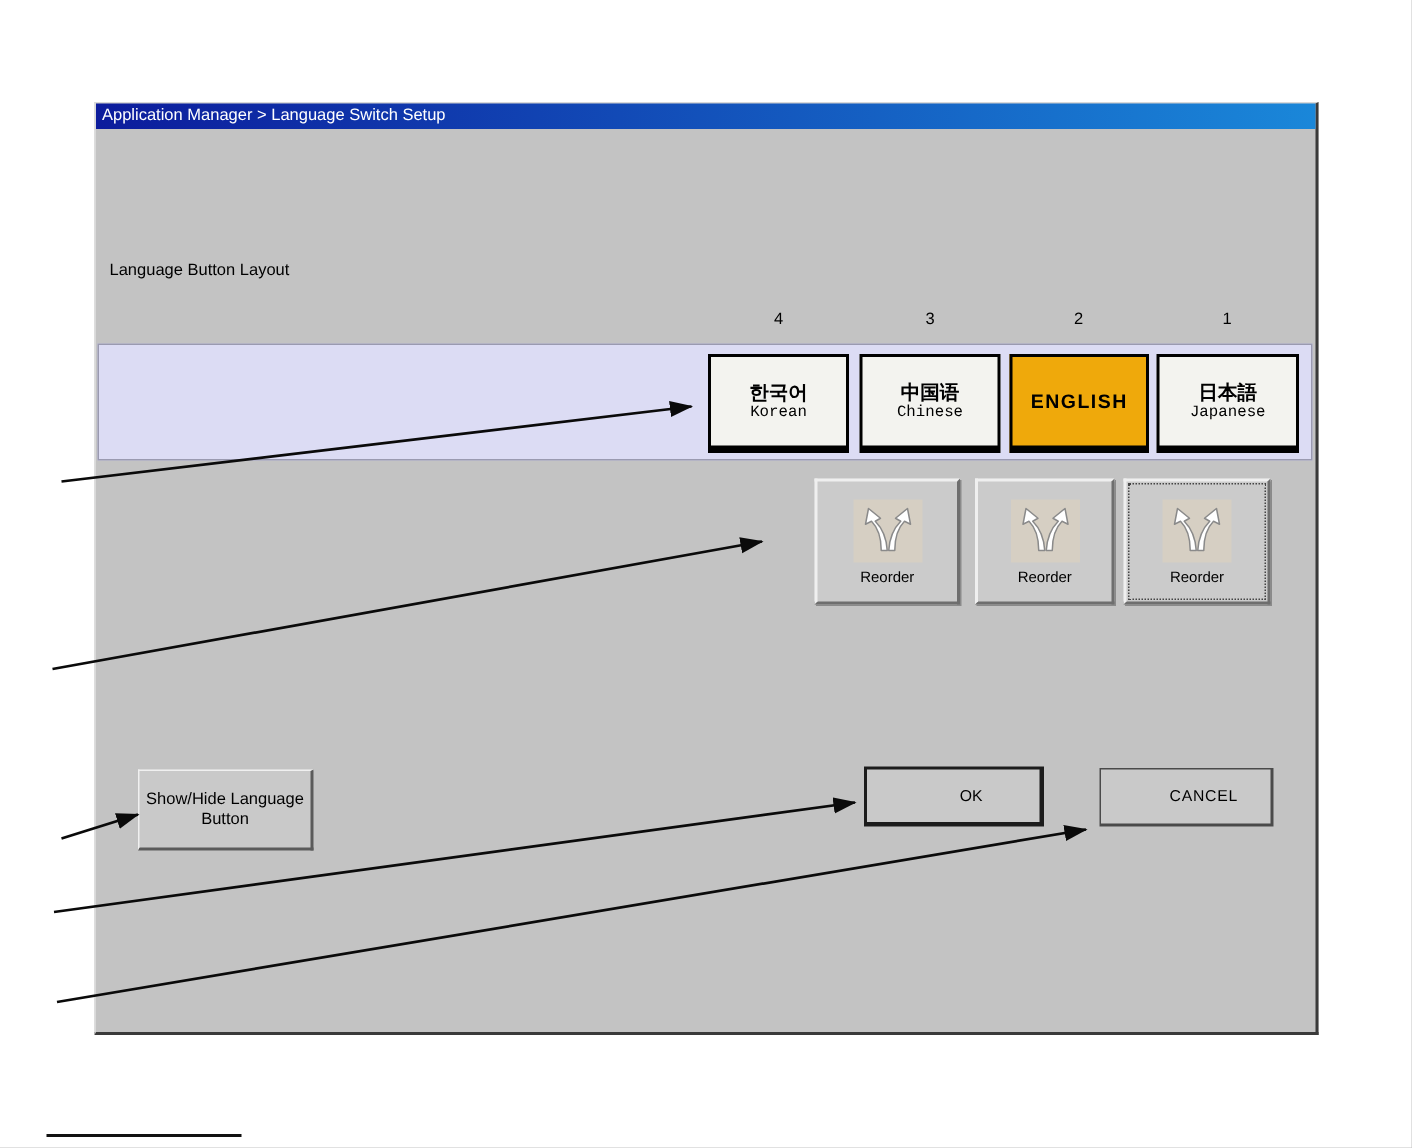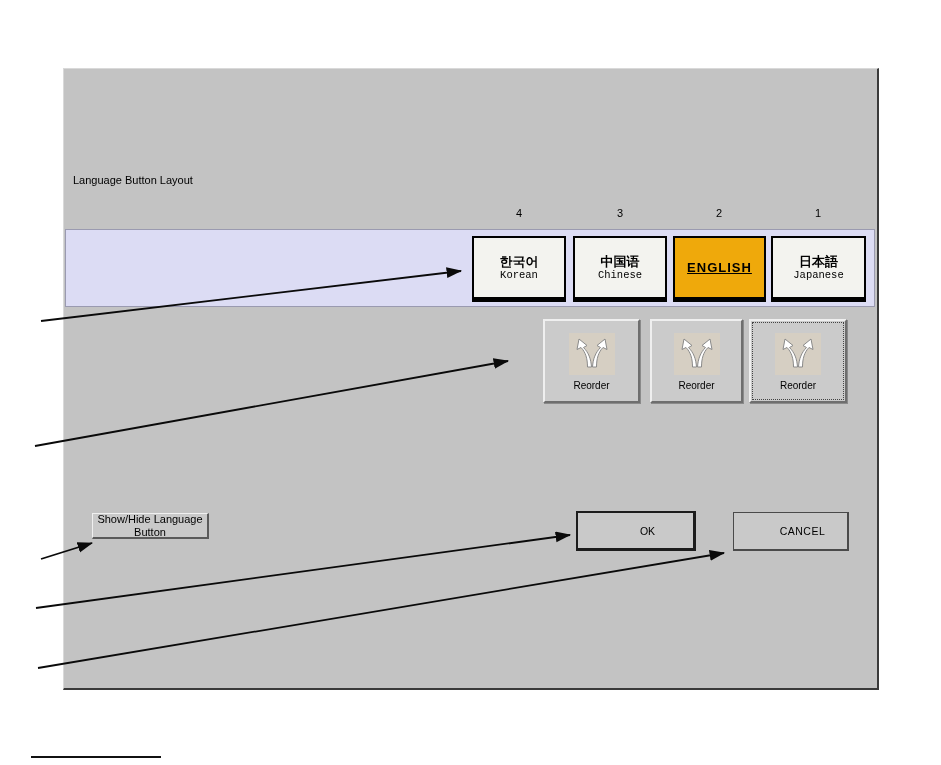--- a/index.html
+++ b/index.html
@@ -54,21 +54,21 @@
     display:flex;align-items:center;justify-content:center;
   }
   .reorder-label{font-size:10px;margin-top:5px;}
   .push-btn{
     position:absolute;box-sizing:border-box;background:#c9c9c9;
     display:flex;align-items:center;justify-content:center;text-align:center;
     font-size:11px;cursor:pointer;
     border-style:solid;border-width:1px 2px 2px 1px;
     border-color:#f0f0f0 #5a5a5a #5a5a5a #f0f0f0;
   }
-  .showhide-btn{left:28px;top:444px;width:117px;height:26px;line-height:13px;}
+  .showhide-btn{left:28px;top:444px;width:117px;height:54px;line-height:13px;}
   .ok-btn{
     left:512px;top:442px;width:120px;height:40px;
     border:2px solid #1c1c1c;border-right-width:3px;border-bottom-width:3px;
     font-size:10.5px;
     padding-left:24px;
   }
   .cancel-btn{
     left:669px;top:443px;width:116px;height:39px;
     border:1px solid #4a4a4a;border-right-width:2px;border-bottom-width:2px;
     font-size:10.5px;letter-spacing:.5px;padding-left:24px;
@@ -80,39 +80,42 @@
   .arrow-line{stroke:#0a0a0a;stroke-width:1.8;}
   .footnote-rule{
     position:absolute;left:31px;top:756px;width:130px;height:2px;background:#111;
   }
 </style>
 </head>
 <body>
 
 <div class="window" style="background: rgb(195, 195, 195);">
 
+  <div class="titlebar" style="background: linear-gradient(to right, rgb(12, 28, 156), rgb(26, 135, 217));">
+    <span>Application Manager &gt; Language Switch Setup</span>
+  </div>
 
   <div class="section-label">Language Button Layout</div>
 
   <span class="pos-num" style="left:445px">4</span>
   <span class="pos-num" style="left:546px">3</span>
   <span class="pos-num" style="left:645px">2</span>
   <span class="pos-num" style="left:744px">1</span>
 
   <div class="lang-panel" style="background: rgb(220, 220, 244);"></div>
 
   <div class="lang-btn" style="left:408px;width:94px">
     <span class="lang-native">한국어</span>
     <span class="lang-english">Korean</span>
   </div>
   <div class="lang-btn" style="left:509px;width:94px">
     <span class="lang-native">中国语</span>
     <span class="lang-english">Chinese</span>
   </div>
-  <div class="lang-btn selected" style="left: 609px; width: 93px; background: rgb(239, 169, 11); text-decoration: underline;">
+  <div class="lang-btn selected" style="left: 609px; width: 93px; background: rgb(239, 169, 11);">
     <span class="lang-native">ENGLISH</span>
   </div>
   <div class="lang-btn" style="left:707px;width:95px">
     <span class="lang-native">日本語</span>
     <span class="lang-english">Japanese</span>
   </div>
 
   <div class="tool-btn reorder-btn" style="left:447px;width:97px">
     <span class="reorder-iconbox">
       <svg width="40" height="36" viewBox="0 0 40 36">

